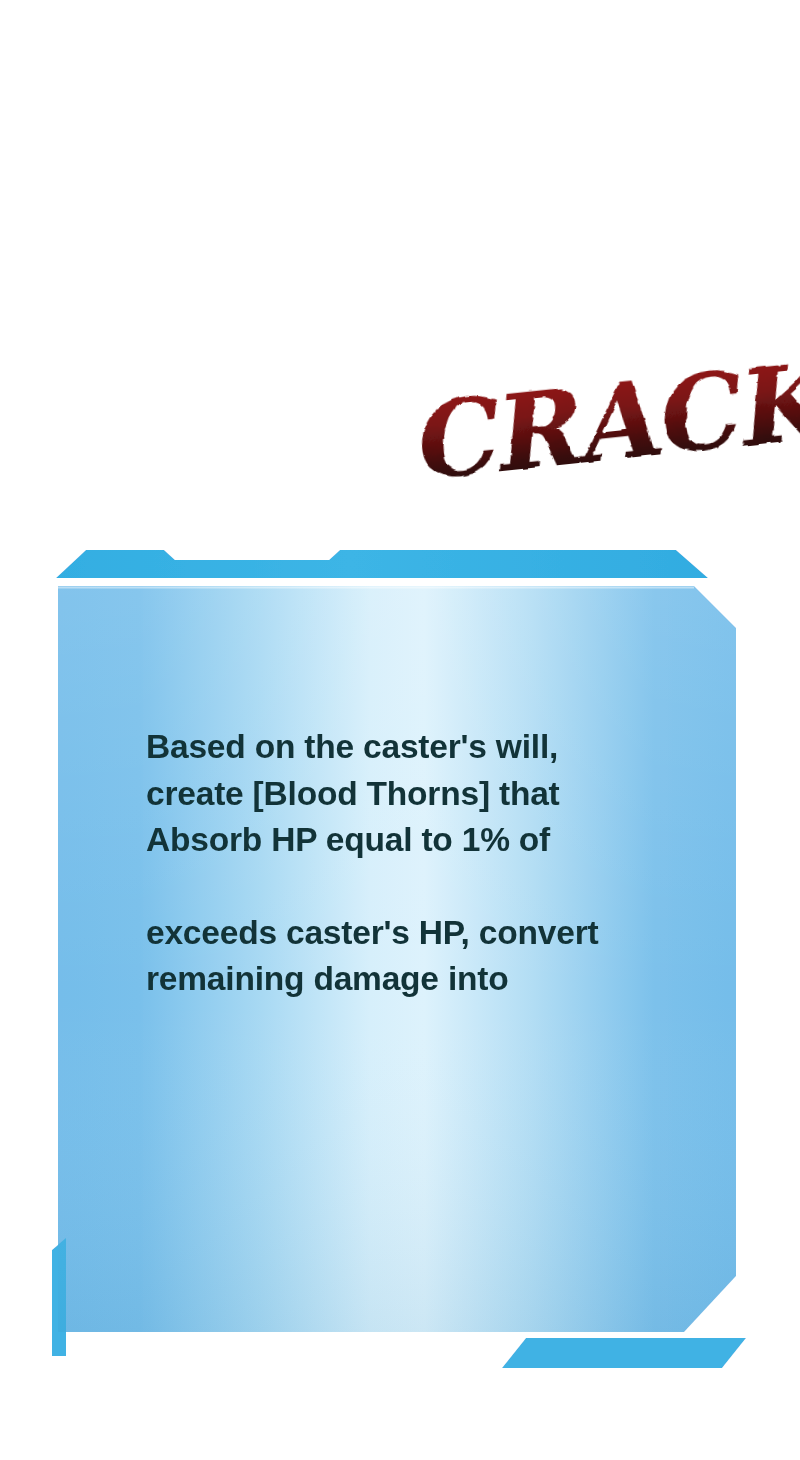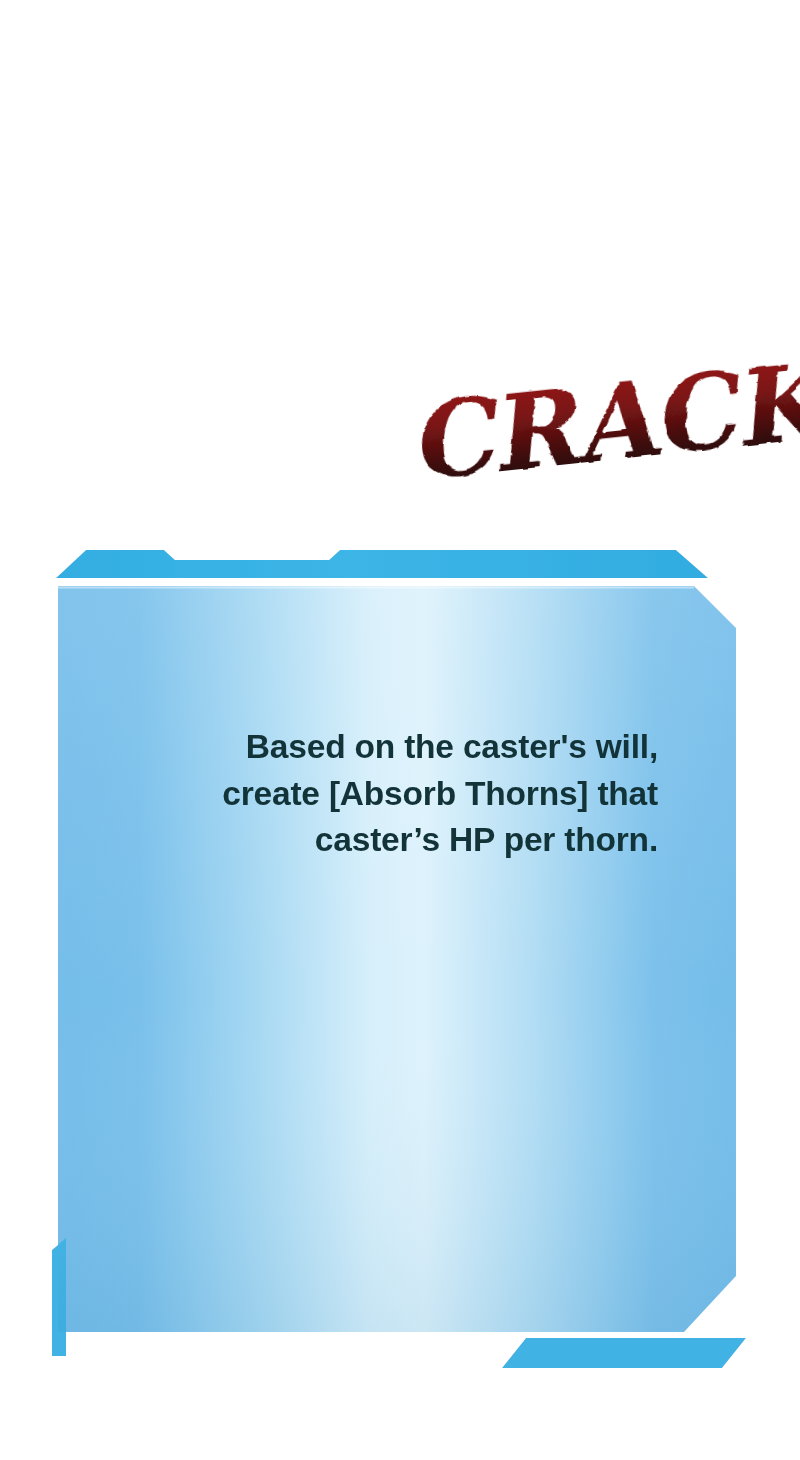--- a/index.html
+++ b/index.html
@@ -66,21 +66,21 @@
     display: block;
     overflow: visible;
   }
 
   
   .panel-text {
     position: absolute;
     left: 100px;
     top: 192px;
     width: 512px;
-    text-align: right;
+    text-align: left;
     color: #123338;
     font-family: "Liberation Sans", sans-serif;
     font-weight: 700;
     font-size: 33.5px;
     line-height: 46.5px;
     letter-spacing: -0.2px;
     z-index: 4;
   }
   .panel-text p {
     margin: 0;
@@ -168,22 +168,24 @@
       </g>
 
       <path d="M 12,54 L 648,54 L 690,96 L 690,744 L 638,800 L 12,800 Z" fill="url(#bodyShade)"></path>
 
       <path d="M 12,55.5 L 648,55.5" stroke="#ffffff" stroke-opacity="0.45" stroke-width="2" fill="none"></path>
     </svg>
 
     <div class="panel-text">
       <p>
         <span class="txt-line">Based on the caster's will,</span>
-        <span class="txt-line">create [Absorb Thorns] that</span>
-        <span class="txt-line">caster’s HP per thorn.</span>
+        <span class="txt-line">create [Blood Thorns] that</span>
+        <span class="txt-line">Absorb HP equal to 1% of</span>
       </p>
       <div class="para-gap"></div>
       <p>
+        <span class="txt-line">exceeds caster's HP, convert</span>
+        <span class="txt-line">remaining damage into</span>
       </p>
     </div>
   </div>
 
 </div>
 
 </body></html>

